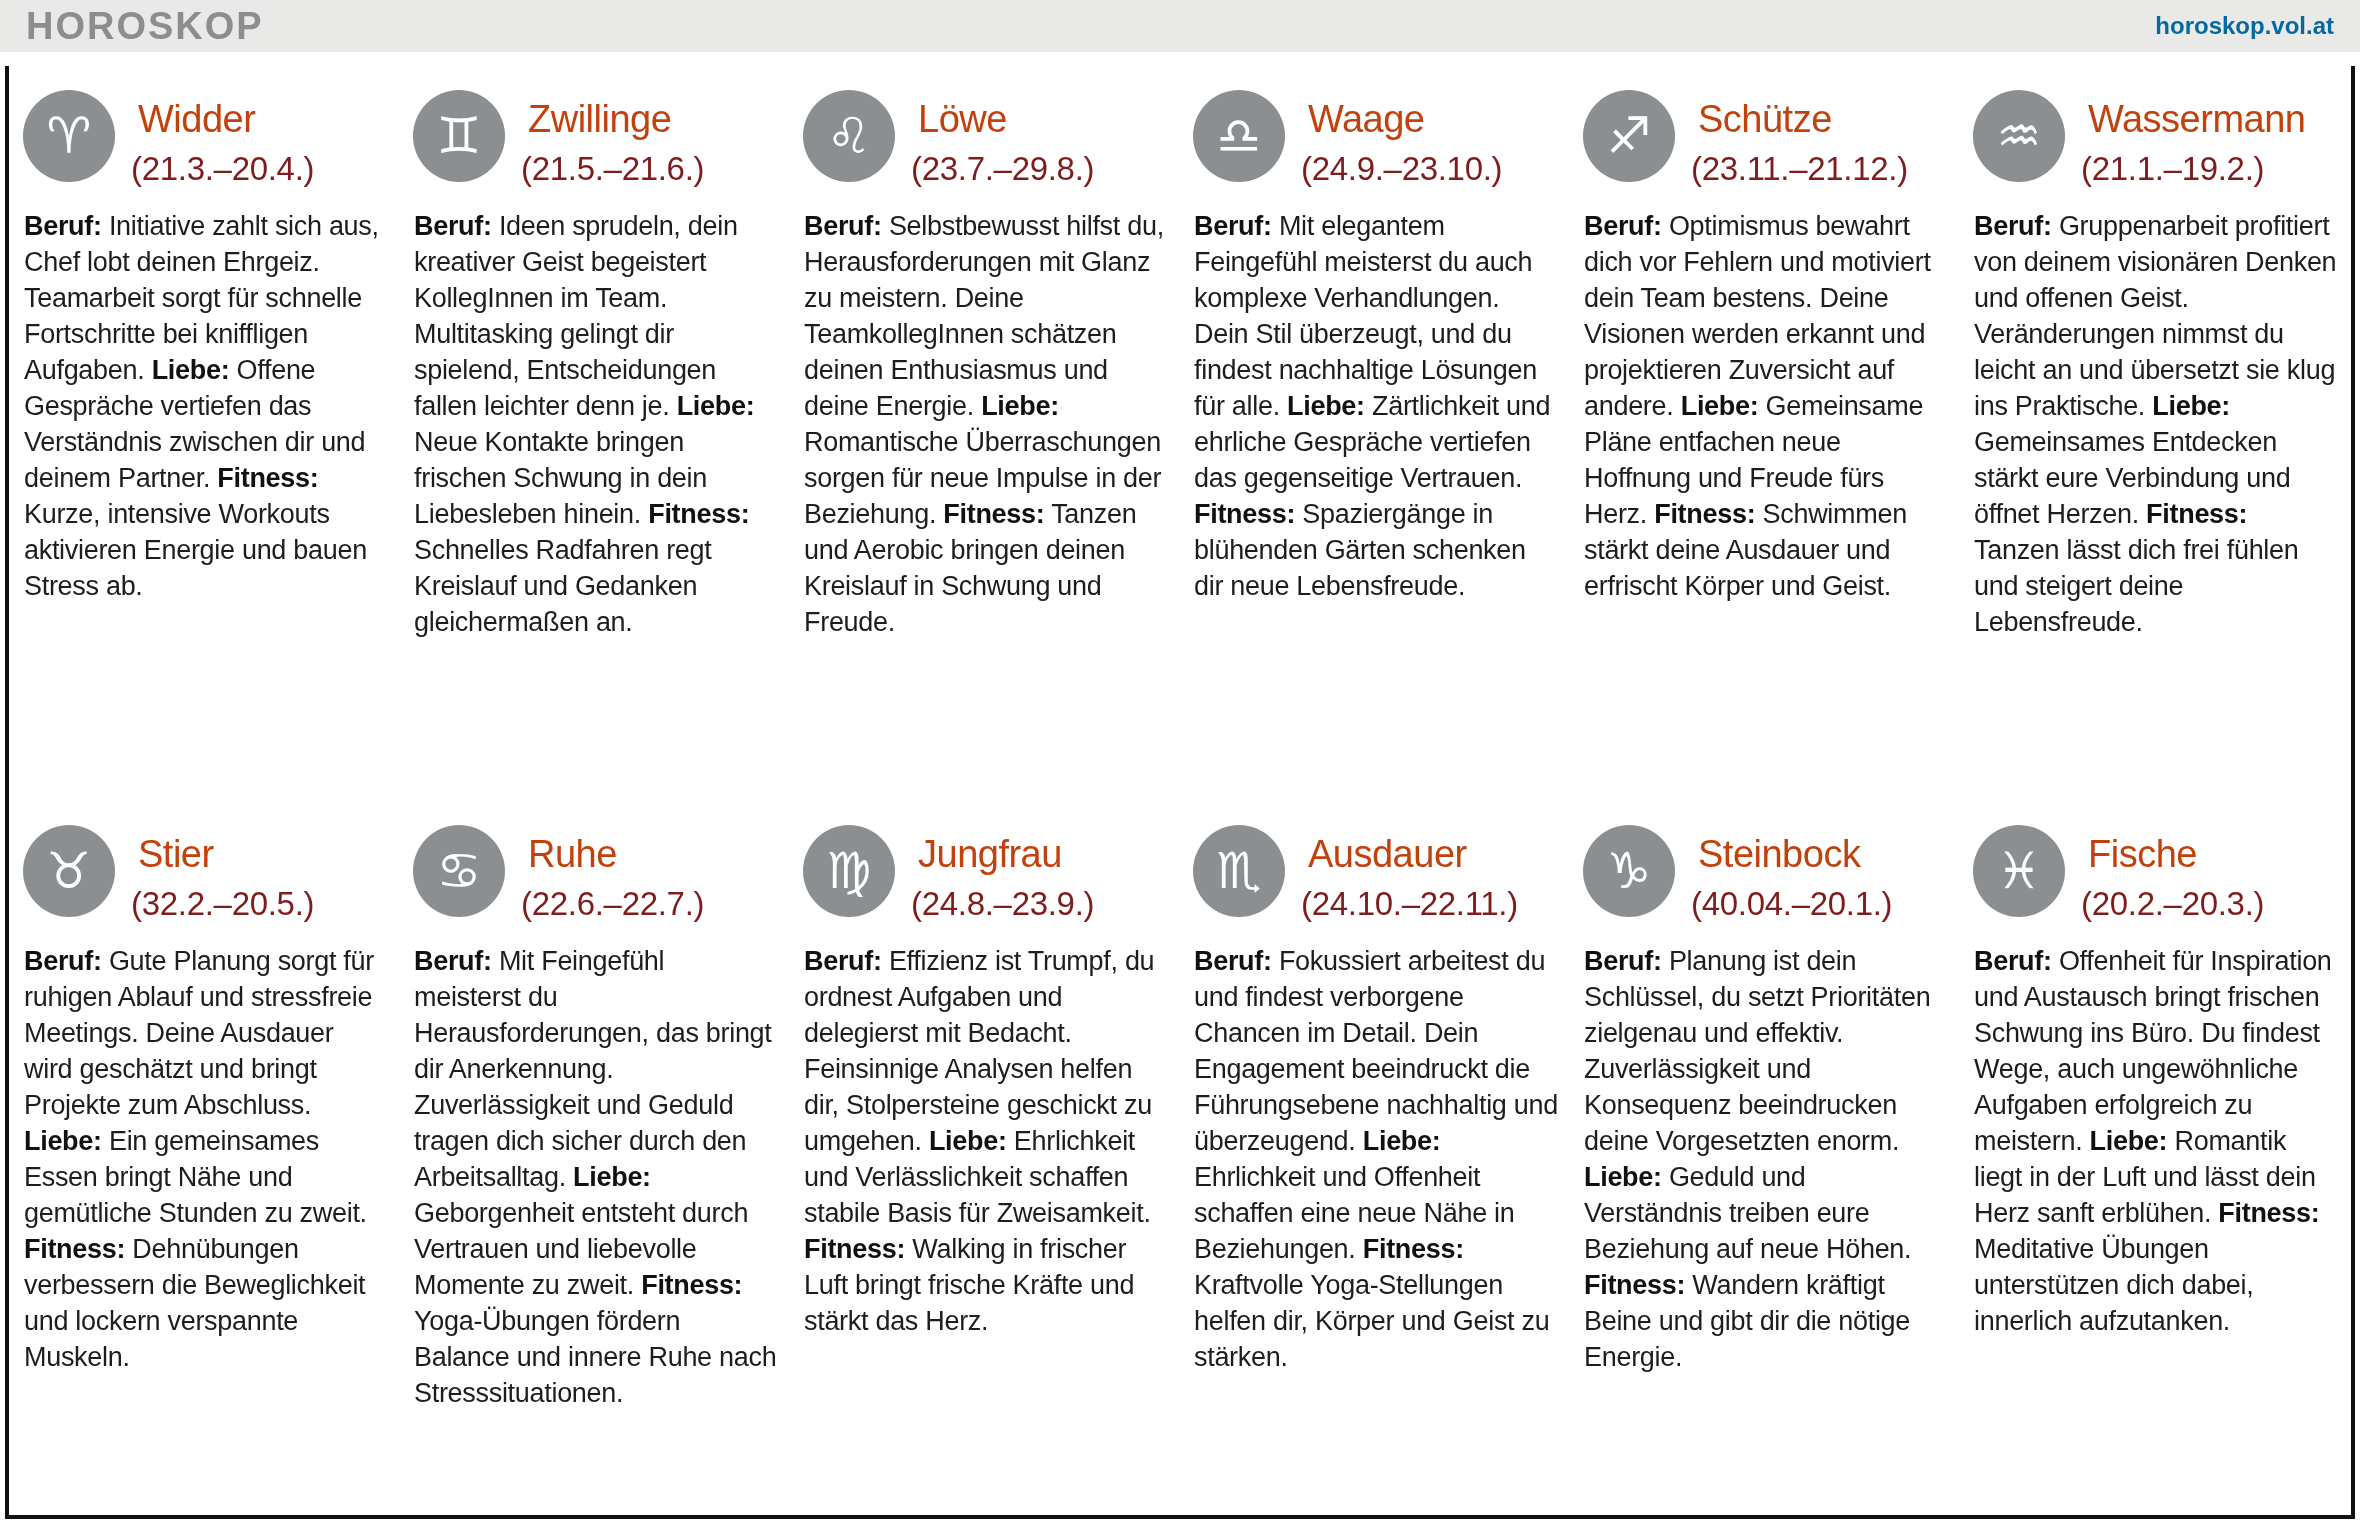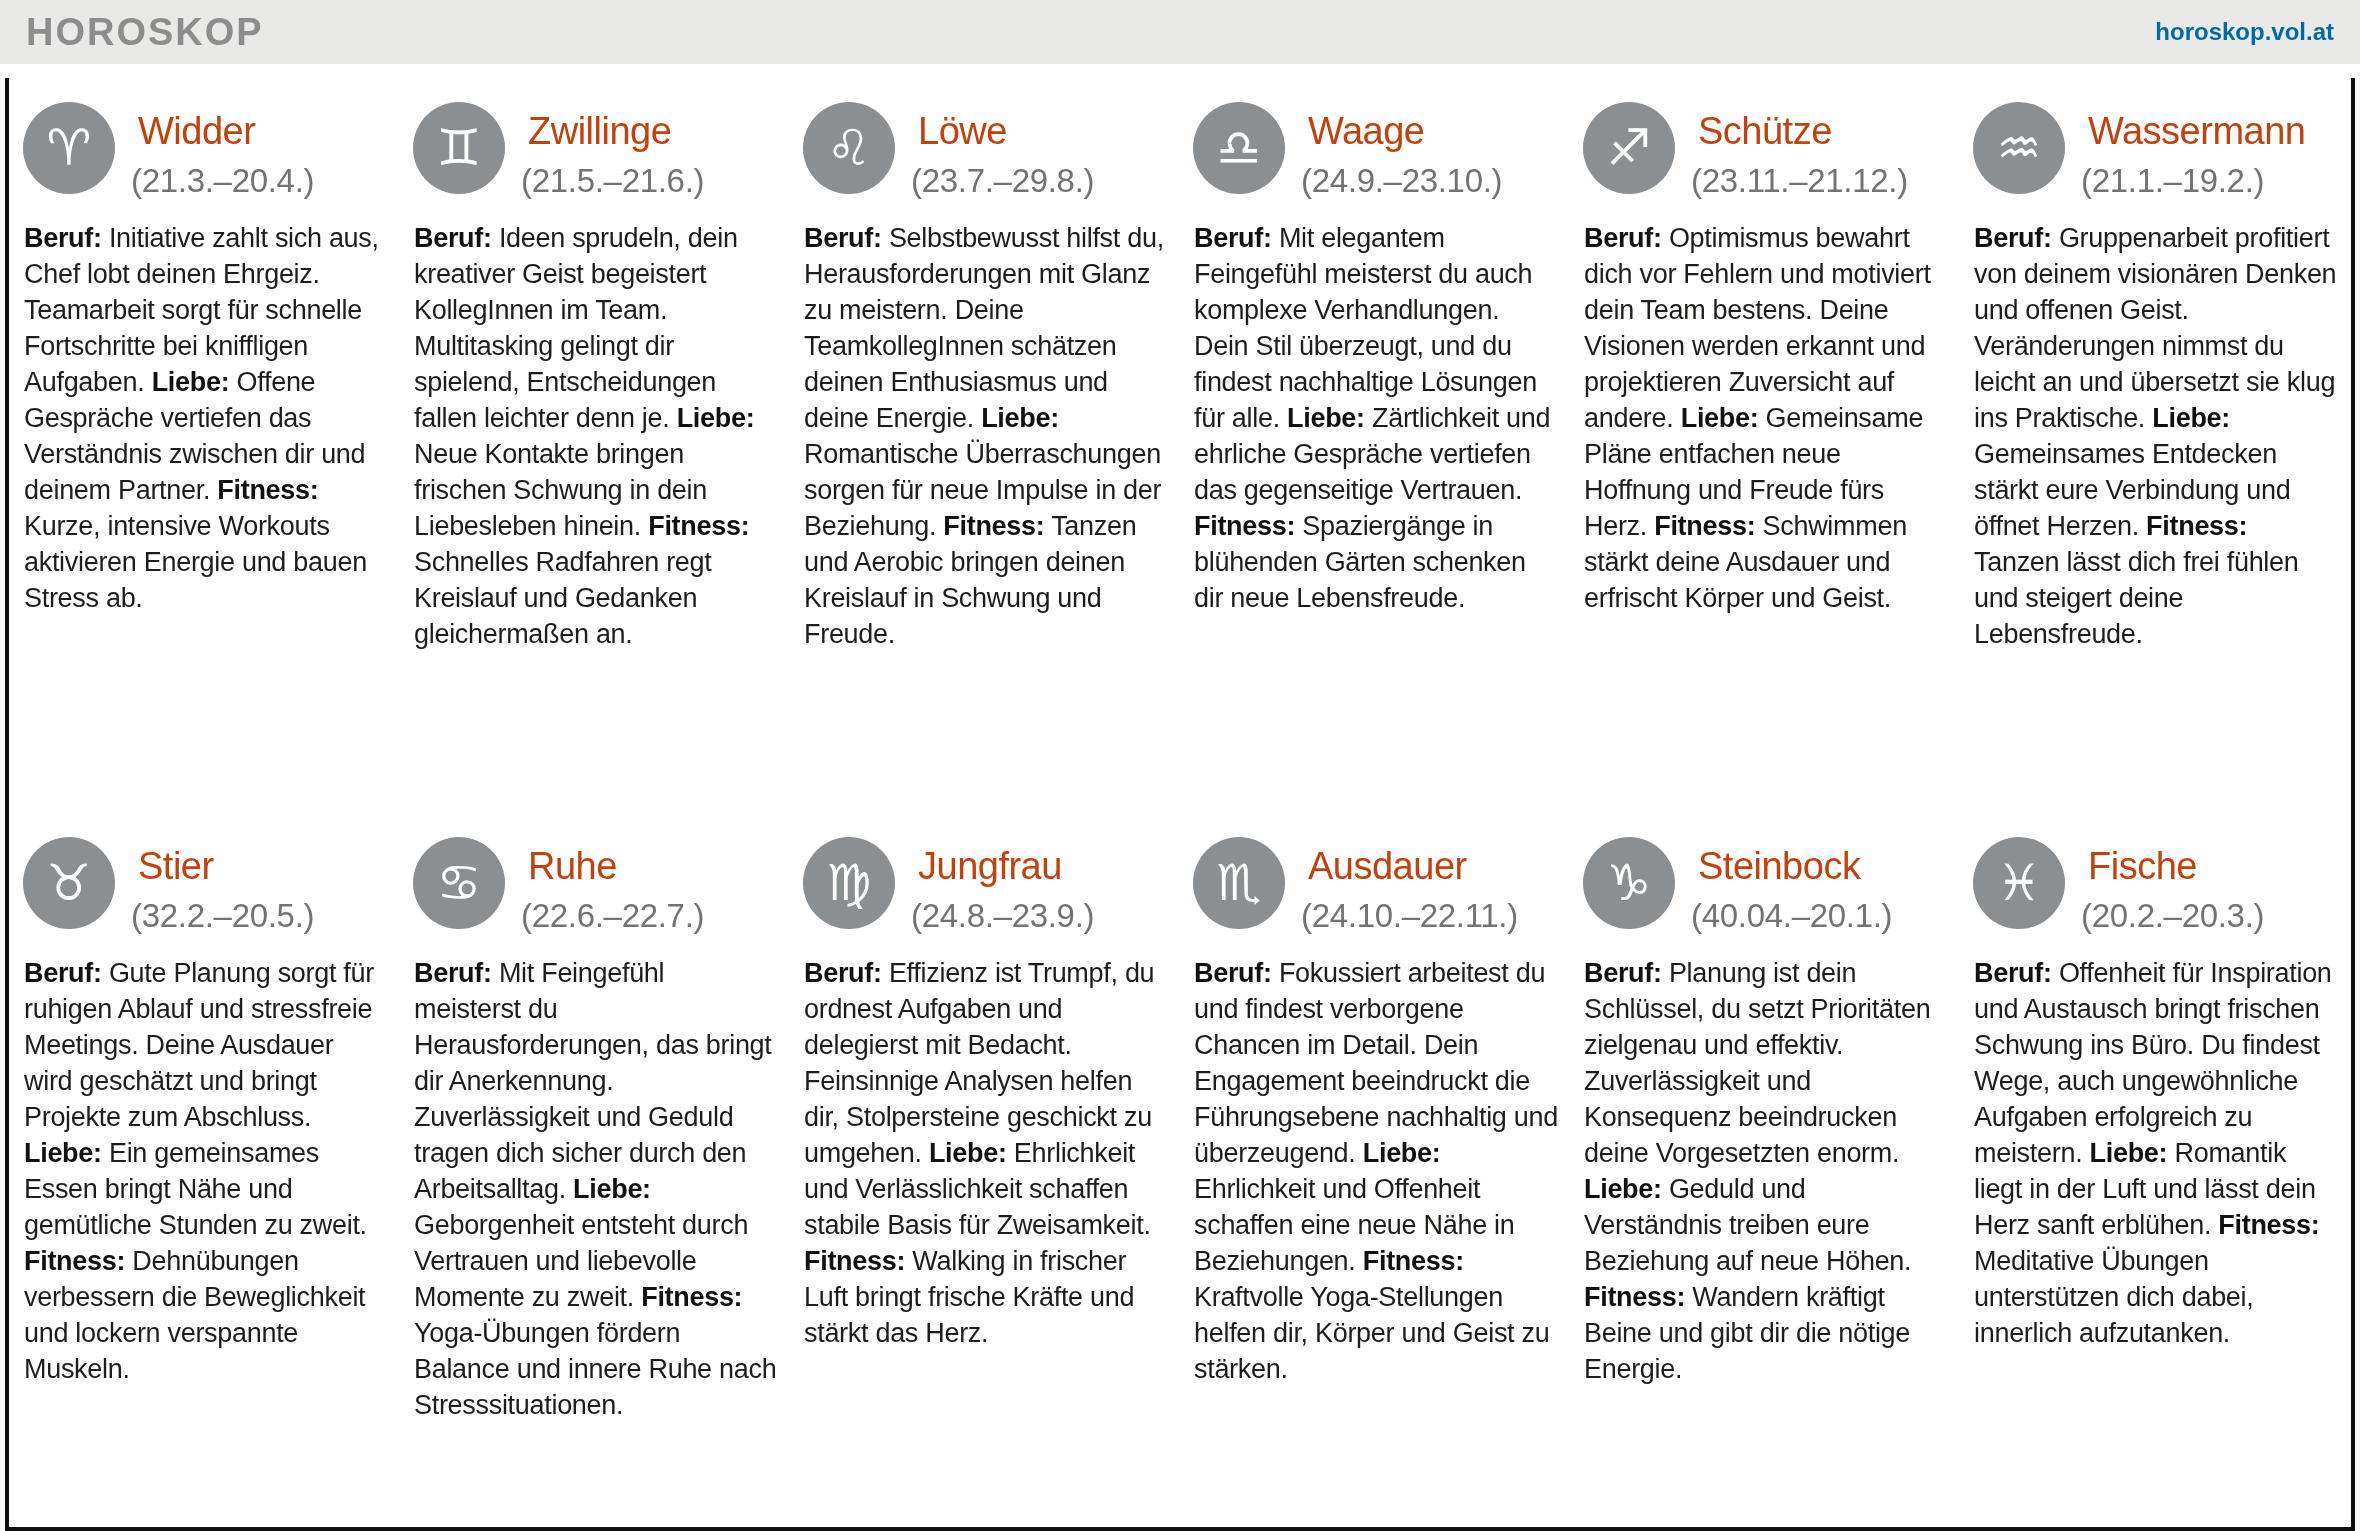--- a/index.html
+++ b/index.html
@@ -3,21 +3,21 @@
 <meta charset="utf-8">
 <style>
   html,body { margin:0; padding:0; }
   body {
     width:2360px; height:1531px; overflow:hidden;
     background:#ffffff; color:#1d1d1b;
     font-family:"Liberation Sans","DejaVu Sans",sans-serif;
   }
   
   .topbar {
-    height:64px; background:#e9e9e7;
+    height:52px; background:#e9e9e7;
     display:flex; justify-content:space-between; align-items:center;
     padding:16px 26px; box-sizing:border-box;
   }
   .topbar-title {
     font-weight:bold; font-size:38px; color:#8d8d8d; letter-spacing:2px;
   }
   .topbar-site {
     font-weight:bold; font-size:24px; color:#0369a1; cursor:pointer;
   }
   
@@ -44,21 +44,21 @@
   }
   .glyph {
     color:#ffffff; font-size:50px; line-height:1;
     font-family:"DejaVu Sans",sans-serif;
   }
   .head-text { padding-top:2px; }
   .sign-name {
     margin:7px; font-size:38px; line-height:1.08; font-weight:normal; color:#c2410c;
     letter-spacing:-0.5px;
   }
-  .sign-dates { font-size:33px; margin-top:10px; color:#737373; letter-spacing:-0.3px; }
+  .sign-dates { font-size:33px; margin-top:10px; color:#7f1d1d; letter-spacing:-0.3px; }
   .sign-text {
     margin:1px; font-size:27px; line-height:36px; letter-spacing:-0.3px;
     hyphens:auto; -webkit-hyphens:auto;
   }
   .sign-text b { color:#111; }
 </style>
 </head>
 <body>
 
 <header class="topbar">

